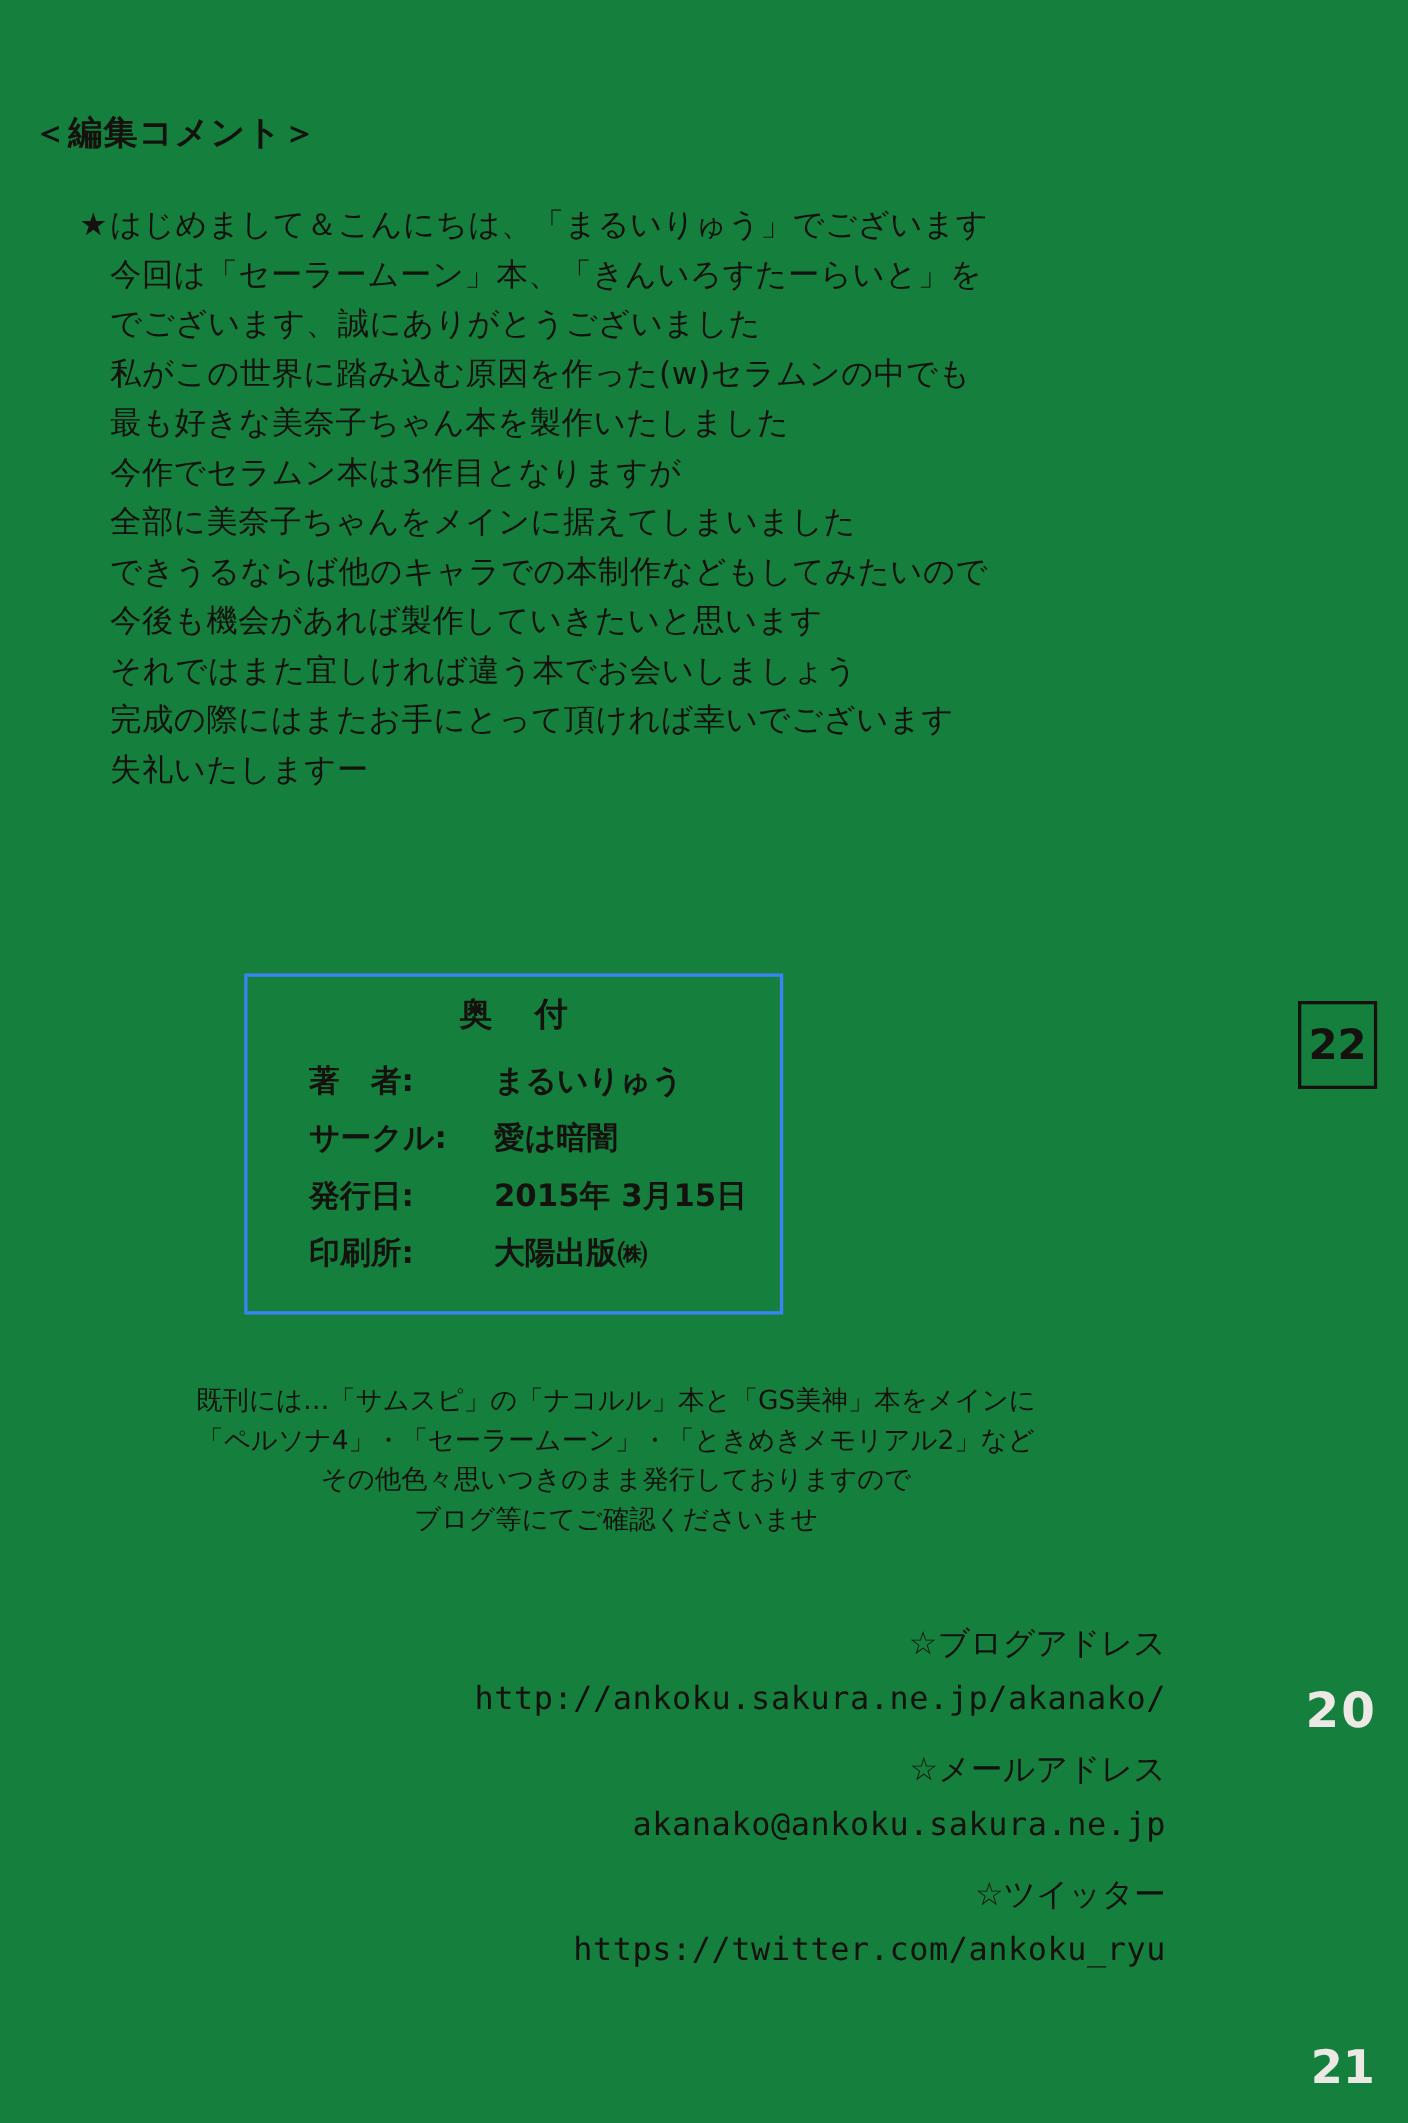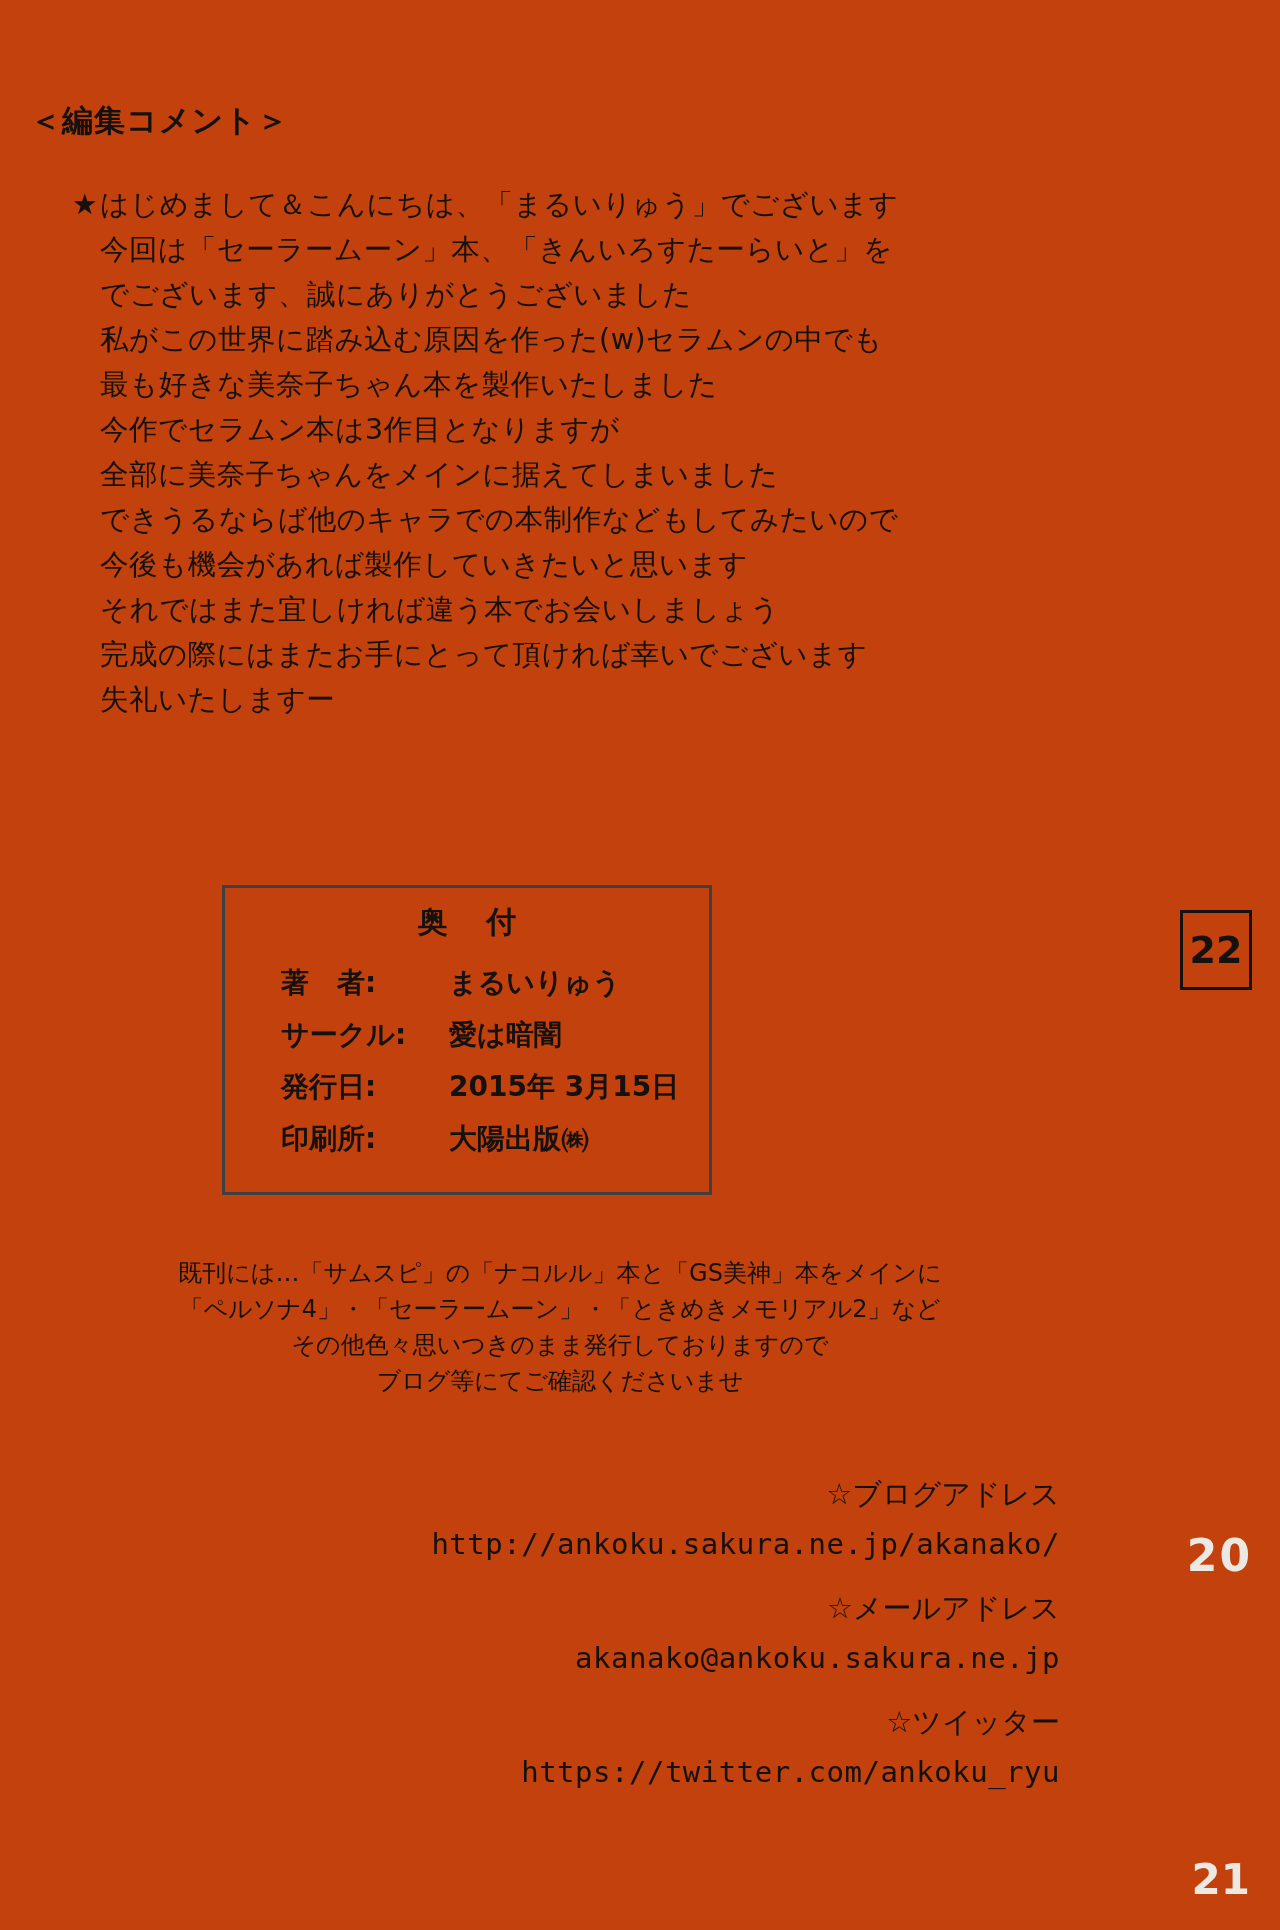--- a/index.html
+++ b/index.html
@@ -12,21 +12,21 @@
     height: 1930px;
     position: relative;
     overflow: hidden;
     font-family: "DejaVu Sans", sans-serif;
     color: #14110f;
     background: #fdfdfb;
   }
   .page {
     position: absolute;
     inset: 0;
-    background: #c2410c;
+    background: #15803d;
   }
   
   .bleed {
     position: absolute;
     color: #ece9e4;
     font-weight: bold;
     user-select: none;
   }
   .bleed-num-20 {
     right: 28px;
@@ -71,21 +71,21 @@
     display: inline-block;
     margin-right: 2px;
   }
 
   .colophon {
     position: absolute;
     left: 222px;
     top: 885px;
     width: 490px;
     height: 310px;
-    border: 3px solid #404040;
+    border: 3px solid #3b82f6;
     box-sizing: border-box;
   }
   .colophon-title {
     text-align: center;
     font-size: 30px;
     font-weight: bold;
     letter-spacing: 14px;
     margin-top: 14px;
     padding-left: 14px;
   }

